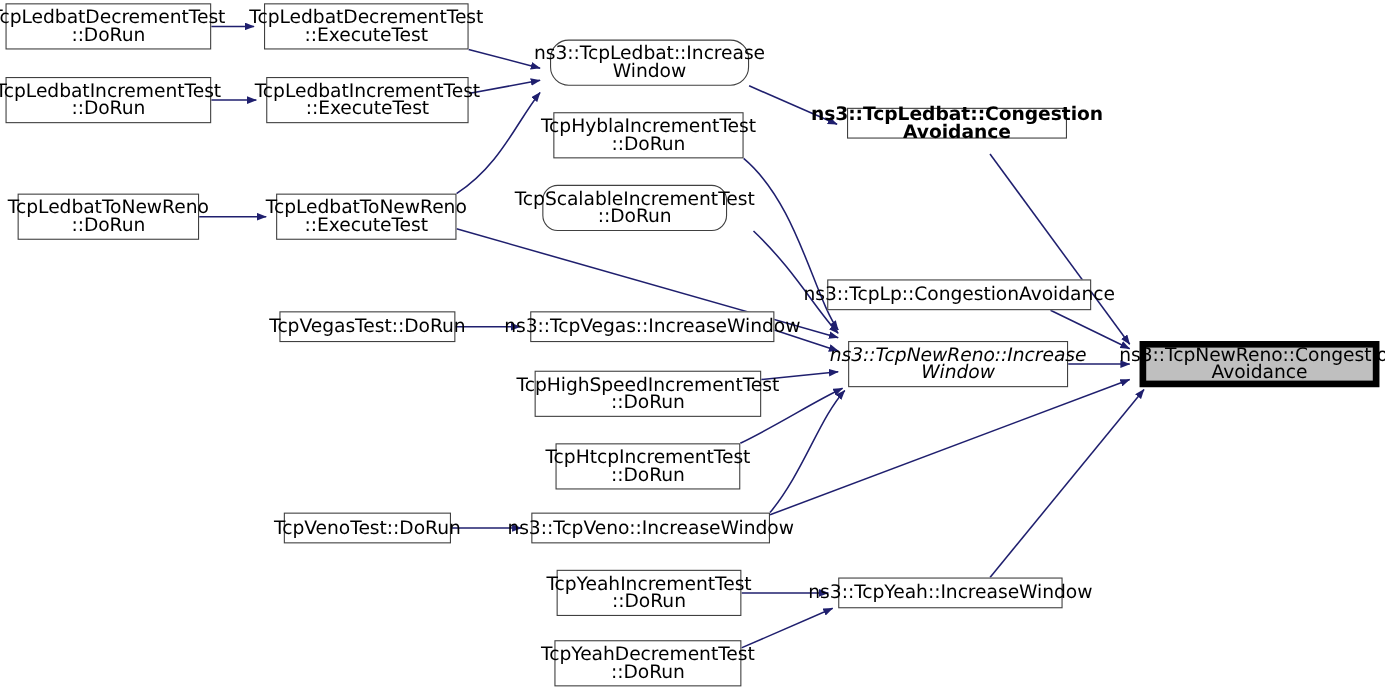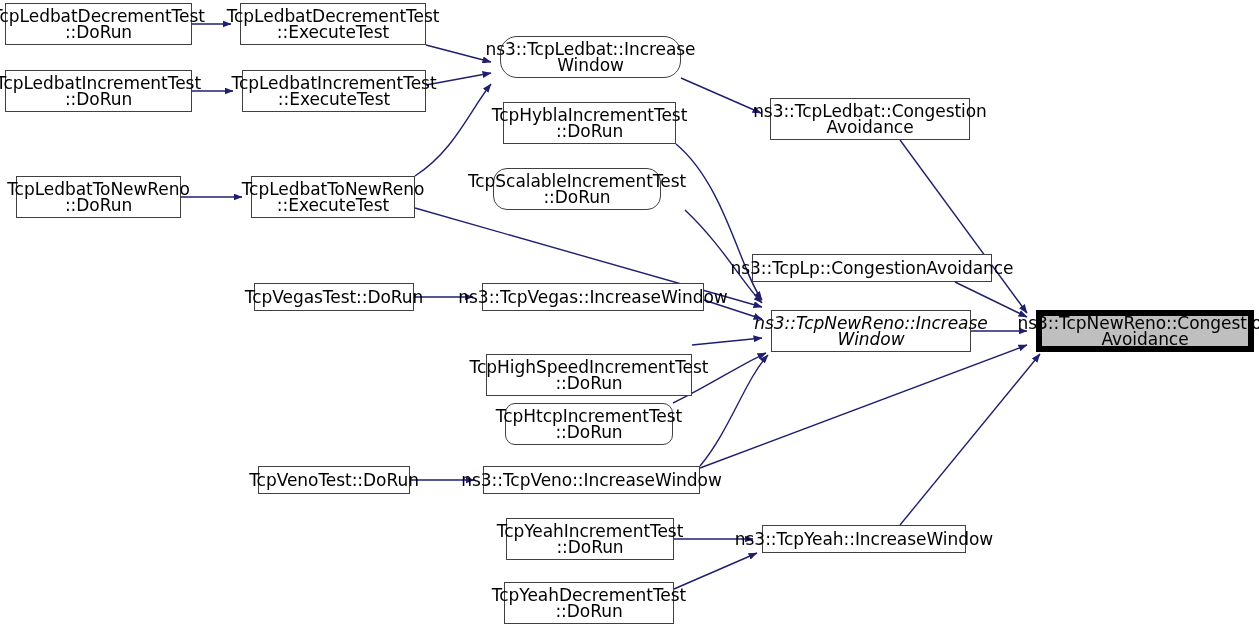--- a/index.html
+++ b/index.html
@@ -91,40 +91,40 @@
       <div class="gnode" style="left: 5px; top: 3px; width: 187px; height: 42px;"><span class="gnode-label">TcpLedbatDecrementTest
 ::DoRun</span></div>
       <div class="gnode" style="left: 240px; top: 3px; width: 186px; height: 42px;"><span class="gnode-label">TcpLedbatDecrementTest
 ::ExecuteTest</span></div>
       <div class="gnode" style="left: 5px; top: 70px; width: 187px; height: 42px;"><span class="gnode-label">TcpLedbatIncrementTest
 ::DoRun</span></div>
       <div class="gnode" style="left: 242px; top: 70px; width: 184px; height: 42px;"><span class="gnode-label">TcpLedbatIncrementTest
 ::ExecuteTest</span></div>
       <div class="gnode" style="left: 500px; top: 36px; width: 181px; height: 42px; border-radius: 17px;"><span class="gnode-label">ns3::TcpLedbat::Increase
 Window</span></div>
-      <div class="gnode" style="left: 770px; top: 98px; width: 200px; height: 42px;"><span class="gnode-label">ns3::TcpLedbat::Congestion
+      <div class="gnode" style="left: 770px; top: 98px; width: 200px; height: 28px; font-weight: bold;"><span class="gnode-label">ns3::TcpLedbat::Congestion
 Avoidance</span></div>
       <div class="gnode" style="left: 503px; top: 102px; width: 173px; height: 42px;"><span class="gnode-label">TcpHyblaIncrementTest
 ::DoRun</span></div>
       <div class="gnode" style="left: 16px; top: 176px; width: 165px; height: 42px;"><span class="gnode-label">TcpLedbatToNewReno
 ::DoRun</span></div>
       <div class="gnode" style="left: 251px; top: 176px; width: 164px; height: 42px;"><span class="gnode-label">TcpLedbatToNewReno
 ::ExecuteTest</span></div>
       <div class="gnode" style="left: 493px; top: 168px; width: 168px; height: 42px; border-radius: 14px;"><span class="gnode-label">TcpScalableIncrementTest
 ::DoRun</span></div>
       <div class="gnode" style="left: 752px; top: 254px; width: 240px; height: 28px;"><span class="gnode-label">ns3::TcpLp::CongestionAvoidance</span></div>
       <div class="gnode" style="left: 254px; top: 283px; width: 160px; height: 28px; justify-content: center;"><span class="gnode-label">TcpVegasTest::DoRun</span></div>
       <div class="gnode" style="left: 482px; top: 283px; width: 222px; height: 28px;"><span class="gnode-label">ns3::TcpVegas::IncreaseWindow</span></div>
       <div class="gnode" style="left: 771px; top: 310px; width: 200px; height: 42px; font-style: italic;"><span class="gnode-label">ns3::TcpNewReno::Increase
 Window</span></div>
       <div class="gnode highlight" style="left: 1036px; top: 310px; width: 218px; height: 42px;"><span class="gnode-label">ns3::TcpNewReno::Congestion
 Avoidance</span></div>
-      <div class="gnode" style="left: 486px; top: 337px; width: 206px; height: 42px; margin-top: 17px;"><span class="gnode-label">TcpHighSpeedIncrementTest
+      <div class="gnode" style="left: 486px; top: 337px; width: 206px; height: 42px;"><span class="gnode-label">TcpHighSpeedIncrementTest
 ::DoRun</span></div>
-      <div class="gnode" style="left: 505px; top: 403px; width: 168px; height: 42px; border-radius: 10px;"><span class="gnode-label">TcpHtcpIncrementTest
+      <div class="gnode" style="left: 505px; top: 403px; width: 168px; height: 42px;"><span class="gnode-label">TcpHtcpIncrementTest
 ::DoRun</span></div>
       <div class="gnode" style="left: 258px; top: 466px; width: 152px; height: 28px;"><span class="gnode-label">TcpVenoTest::DoRun</span></div>
       <div class="gnode" style="left: 483px; top: 466px; width: 217px; height: 28px;"><span class="gnode-label">ns3::TcpVeno::IncreaseWindow</span></div>
       <div class="gnode" style="left: 506px; top: 518px; width: 168px; height: 42px;"><span class="gnode-label">TcpYeahIncrementTest
 ::DoRun</span></div>
       <div class="gnode" style="left: 762px; top: 525px; width: 204px; height: 28px;"><span class="gnode-label">ns3::TcpYeah::IncreaseWindow</span></div>
       <div class="gnode" style="left: 504px; top: 582px; width: 170px; height: 42px;"><span class="gnode-label">TcpYeahDecrementTest
 ::DoRun</span></div>
     </div>
 </div>

